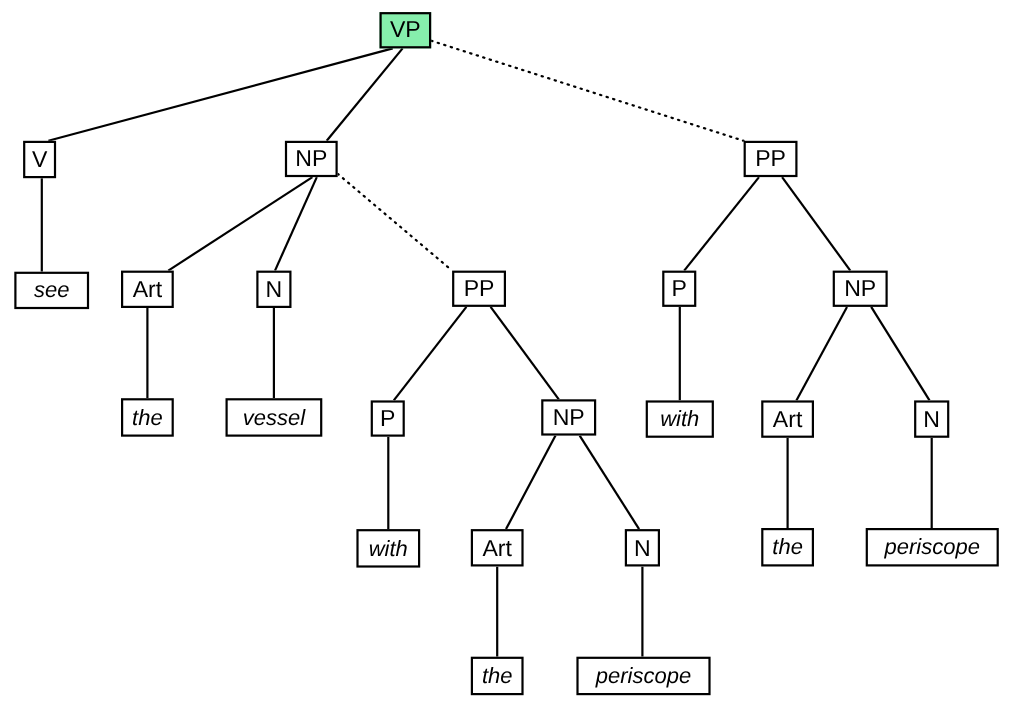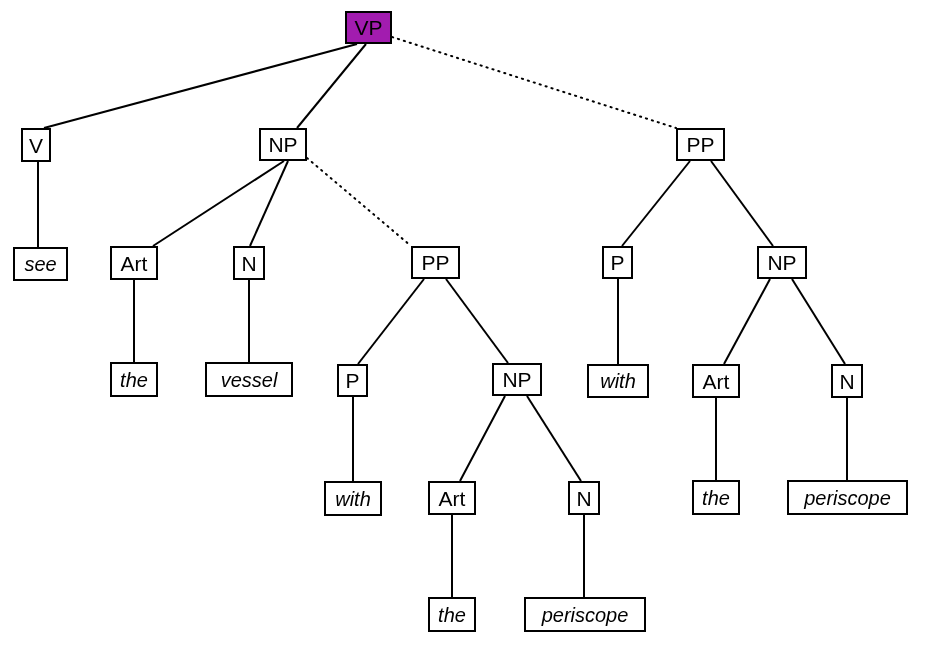--- a/index.html
+++ b/index.html
@@ -65,25 +65,25 @@
       <line x1="584" y1="515" x2="584" y2="597" stroke="#000000" stroke-width="2"></line>
       <line x1="690" y1="161" x2="622" y2="246" stroke="#000000" stroke-width="2"></line>
       <line x1="711" y1="161" x2="773" y2="246" stroke="#000000" stroke-width="2"></line>
       <line x1="618" y1="279" x2="618" y2="364" stroke="#000000" stroke-width="2"></line>
       <line x1="770" y1="279" x2="724" y2="364" stroke="#000000" stroke-width="2"></line>
       <line x1="792" y1="279" x2="845" y2="364" stroke="#000000" stroke-width="2"></line>
       <line x1="716" y1="398" x2="716" y2="480" stroke="#000000" stroke-width="2"></line>
       <line x1="847" y1="398" x2="847" y2="480" stroke="#000000" stroke-width="2"></line>
     </svg>
   <div id="node-layer">
-      <div class="node" style="left: 345px; top: 11px; width: 47px; height: 33px; border-color: rgb(0, 0, 0); background: #a21caf;">VP</div>
+      <div class="node" style="left: 345px; top: 11px; width: 47px; height: 33px; border-color: rgb(0, 0, 0); background: #86efac;">VP</div>
       <div class="node" style="left: 21px; top: 128px; width: 30px; height: 34px; border-color: rgb(0, 0, 0); background: rgb(255, 255, 255);">V</div>
       <div class="node" style="left: 259px; top: 128px; width: 48px; height: 33px; border-color: rgb(0, 0, 0); background: rgb(255, 255, 255);">NP</div>
       <div class="node" style="left: 676px; top: 128px; width: 49px; height: 33px; border-color: rgb(0, 0, 0); background: rgb(255, 255, 255);">PP</div>
-      <div class="node terminal" style="left: 13px; top: 247px; width: 55px; height: 34px; border-color: rgb(0, 0, 0); background: rgb(255, 255, 255);">see</div>
+      <div class="node terminal" style="left: 13px; top: 247px; width: 68px; height: 34px; border-color: rgb(0, 0, 0); background: rgb(255, 255, 255);">see</div>
       <div class="node" style="left: 110px; top: 246px; width: 48px; height: 34px; border-color: rgb(0, 0, 0); background: rgb(255, 255, 255);">Art</div>
       <div class="node" style="left: 233px; top: 246px; width: 32px; height: 34px; border-color: rgb(0, 0, 0); background: rgb(255, 255, 255);">N</div>
       <div class="node" style="left: 411px; top: 246px; width: 49px; height: 33px; border-color: rgb(0, 0, 0); background: rgb(255, 255, 255);">PP</div>
       <div class="node" style="left: 602px; top: 246px; width: 31px; height: 33px; border-color: rgb(0, 0, 0); background: rgb(255, 255, 255);">P</div>
       <div class="node" style="left: 757px; top: 246px; width: 50px; height: 33px; border-color: rgb(0, 0, 0); background: rgb(255, 255, 255);">NP</div>
       <div class="node terminal" style="left: 110px; top: 362px; width: 48px; height: 35px; border-color: rgb(0, 0, 0); background: rgb(255, 255, 255);">the</div>
       <div class="node terminal" style="left: 205px; top: 362px; width: 88px; height: 35px; border-color: rgb(0, 0, 0); background: rgb(255, 255, 255); font-style: italic;">vessel</div>
       <div class="node" style="left: 337px; top: 364px; width: 31px; height: 33px; border-color: rgb(0, 0, 0); background: rgb(255, 255, 255);">P</div>
       <div class="node" style="left: 492px; top: 363px; width: 50px; height: 33px; border-color: rgb(0, 0, 0); background: rgb(255, 255, 255);">NP</div>
       <div class="node terminal" style="left: 587px; top: 364px; width: 62px; height: 34px; border-color: rgb(0, 0, 0); background: rgb(255, 255, 255);">with</div>

